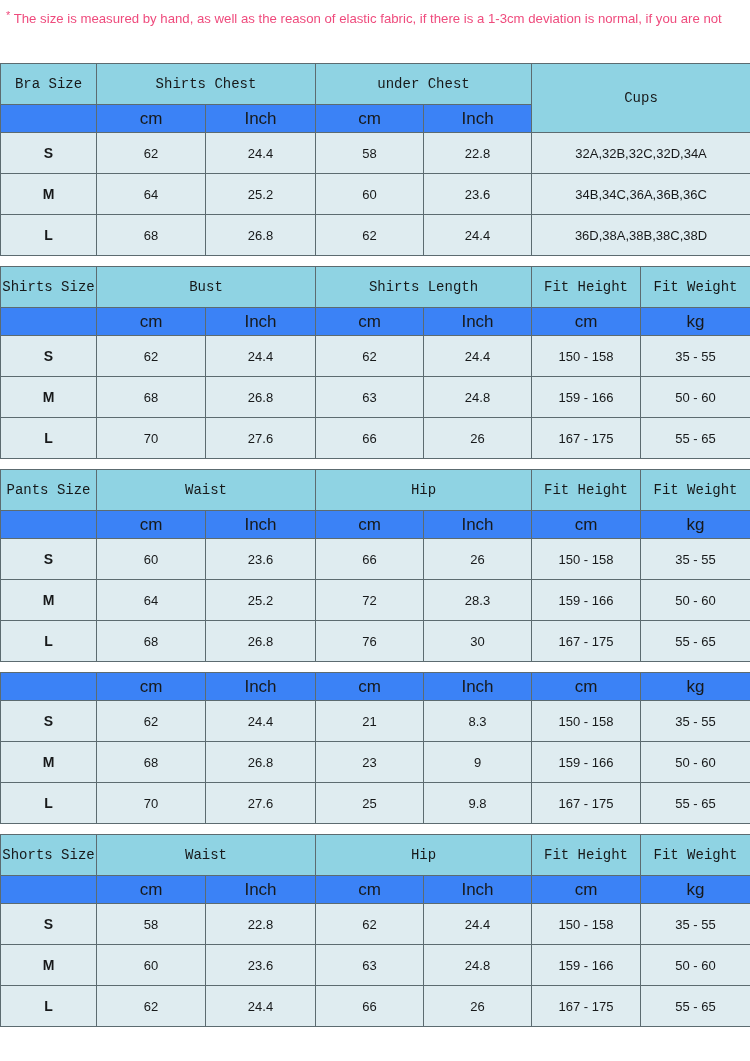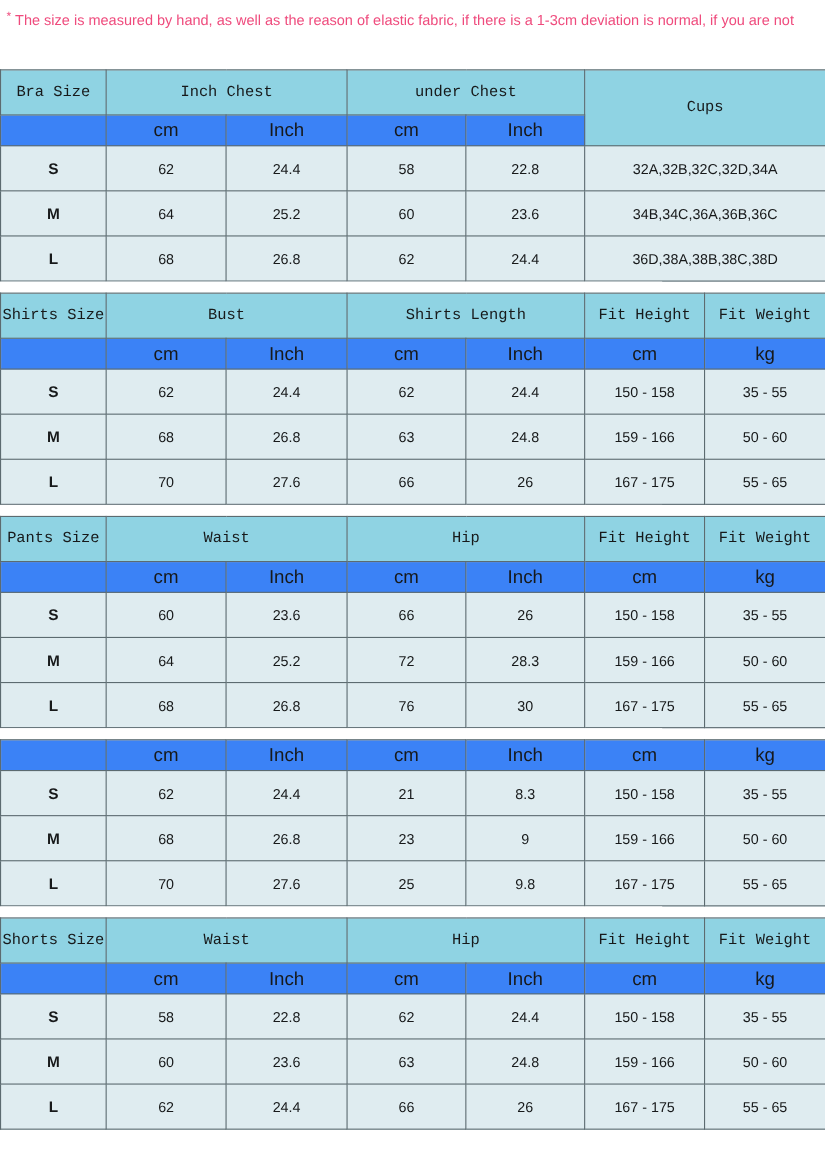--- a/index.html
+++ b/index.html
@@ -115,21 +115,21 @@
       <col class="c-size">
         <col class="c-a-cm">
         <col class="c-a-in">
       <col class="c-b-cm">
         <col class="c-b-in">
         <col class="c-cups">
     </colgroup>
     <tbody>
       <tr class="hdr">
         <td>Bra Size</td>
-        <td colspan="2">Inch Chest</td>
+        <td colspan="2">Shirts Chest</td>
         <td colspan="2">under Chest</td>
         <td rowspan="2" class="rowspan-hdr">Cups</td>
       </tr>
       <tr class="sub">
         <td class="blank-sub"></td>
         <td>cm</td>
         <td>Inch</td>
         <td>cm</td>
         <td>Inch</td>
       </tr>

